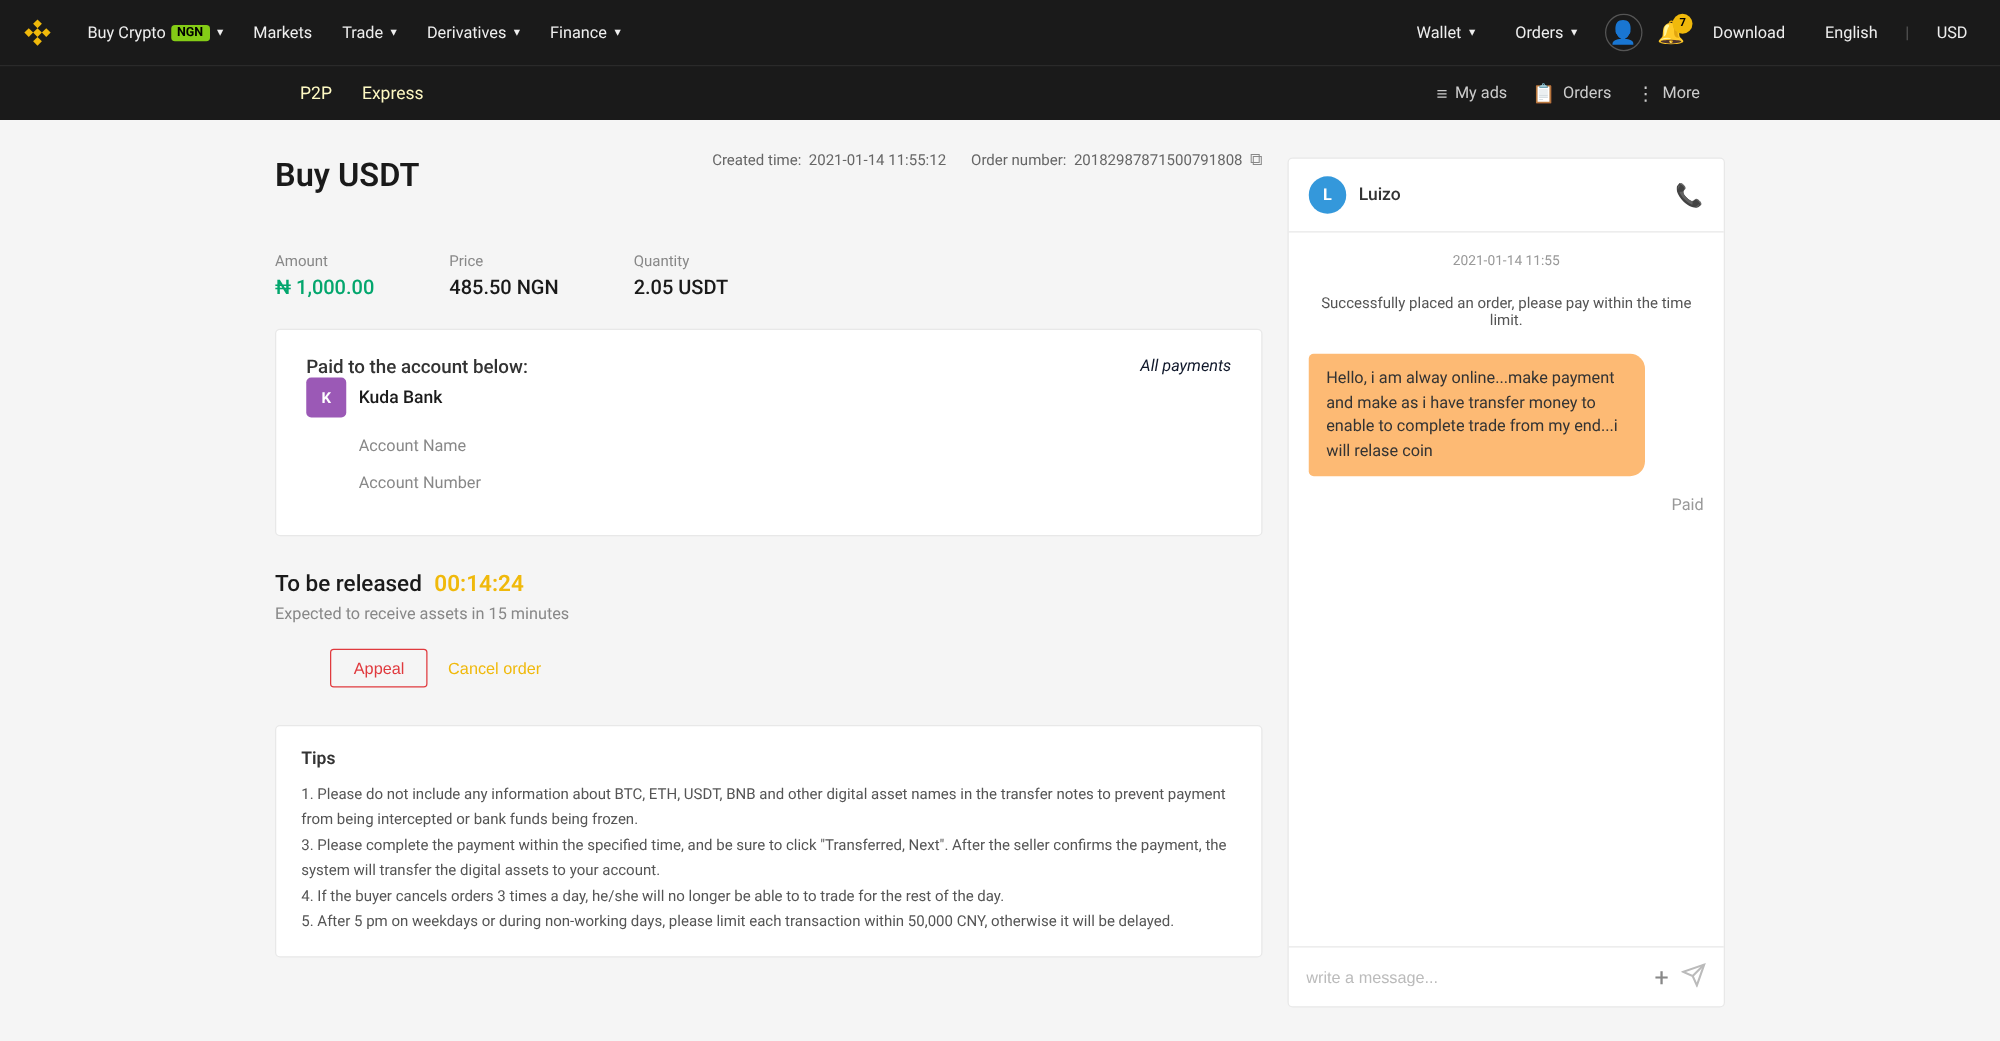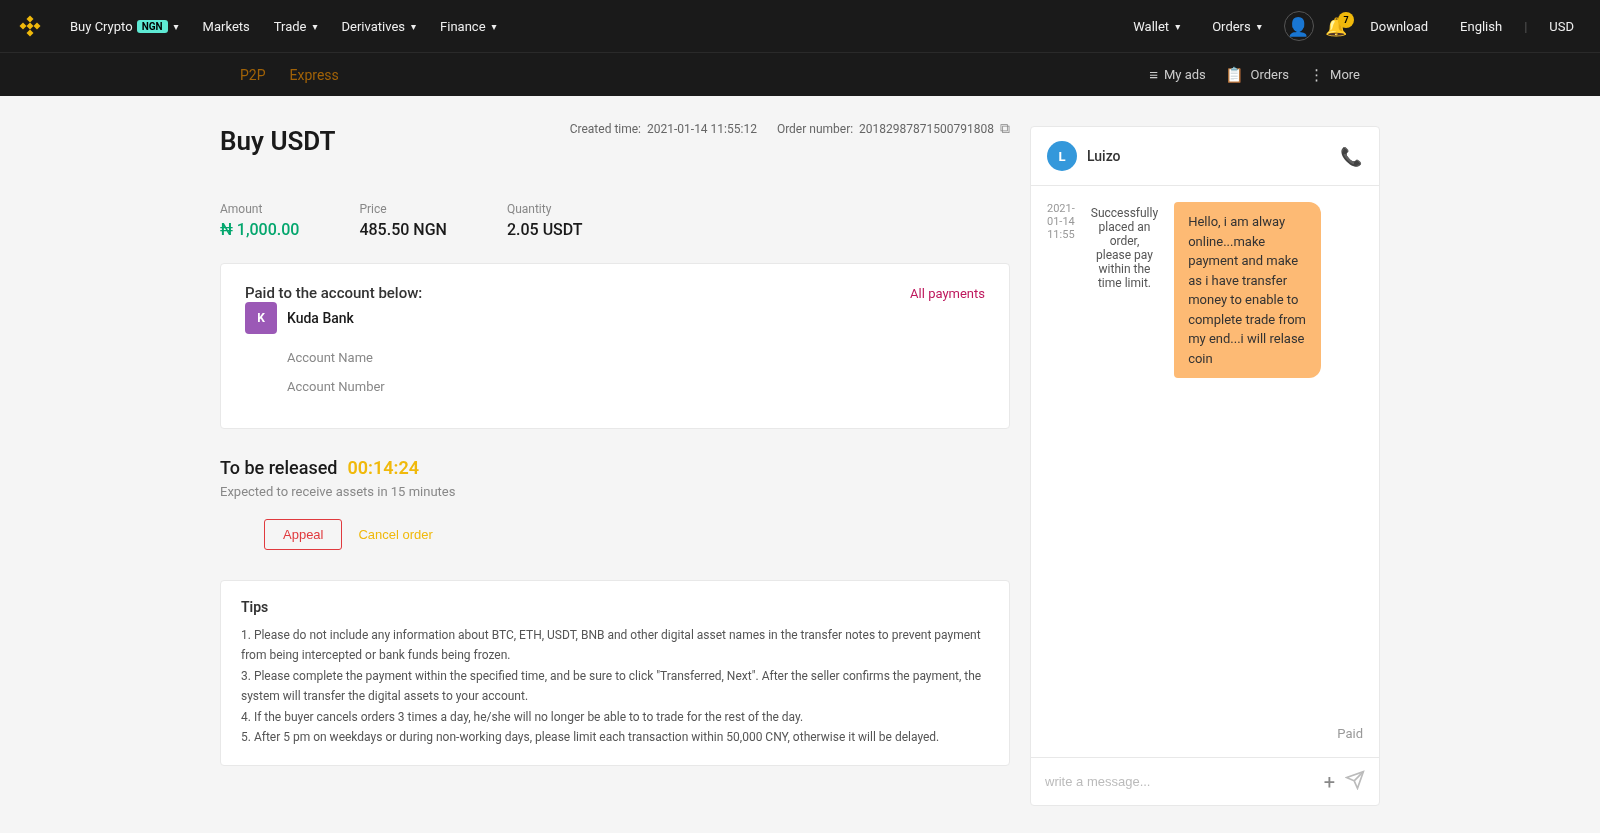--- a/index.html
+++ b/index.html
@@ -36,21 +36,21 @@
       padding: 6px 10px;
       cursor: pointer;
       font-size: 13px;
       display: flex;
       align-items: center;
       gap: 4px;
       white-space: nowrap;
       justify-content: flex-end;
     }
     .topnav .nav-badge {
-      background: #5eead4;
+      background: #84cc16;
       color: #000;
       font-size: 10px;
       font-weight: bold;
       padding: 1px 5px;
       border-radius: 3px;
     }
     .topnav .nav-right {
       display: flex;
       align-items: center;
       gap: 12px;
@@ -100,21 +100,21 @@
       height: 44px;
       border-top: 1px solid #2a2a2a;
     }
     .subnav .sub-items {
       display: flex;
       align-items: center;
       gap: 24px;
       flex: 1;
     }
     .subnav .sub-item {
-      color: #a16207;
+      color: #fef9c3;
       padding: 12px 0;
       cursor: pointer;
       font-size: 14px;
     }
     .subnav .sub-right {
       display: flex;
       align-items: center;
       gap: 20px;
     }
     .subnav .sub-right-item {
@@ -183,21 +183,21 @@
       padding: 20px 24px;
       margin-bottom: 28px;
       background: #fff;
     }
     .payment-card-header {
       display: flex;
       justify-content: space-between;
       align-items: center;
     }
     .payment-card-title { font-size: 15px; font-weight: 500; }
-    .all-payments { color: #be185d; font-size: 13px; cursor: pointer; }
+    .all-payments { color: #0f172a; font-size: 13px; cursor: pointer; font-style: italic; }
 
     .bank-row {
       display: flex;
       align-items: center;
       gap: 10px;
       margin-bottom: 16px;
     }
     .bank-logo {
       width: 32px;
       height: 32px;
@@ -307,21 +307,21 @@
       color: #888;
       font-size: 18px;
       cursor: pointer;
     }
 
     .chat-messages {
       flex: 1;
       overflow-y: auto;
       padding: 16px;
       display: flex;
-      flex-direction: row;
+      flex-direction: column;
       gap: 16px;
     }
     .chat-timestamp {
       text-align: center;
       font-size: 11px;
       color: #999;
     }
     .chat-system-msg {
       text-align: center;
       font-size: 12px;

